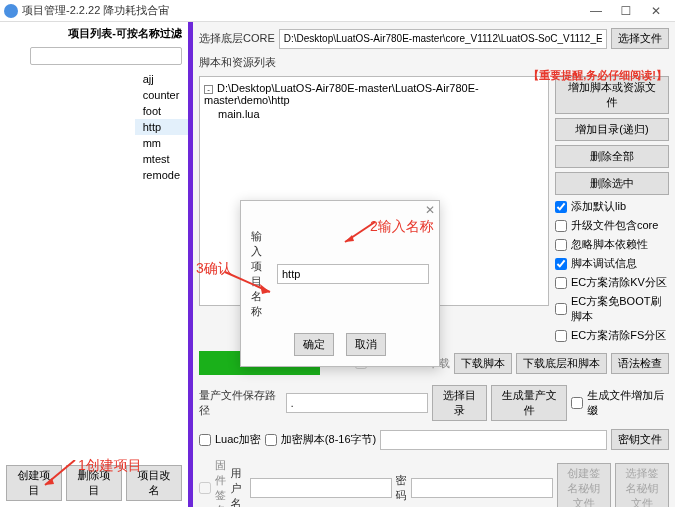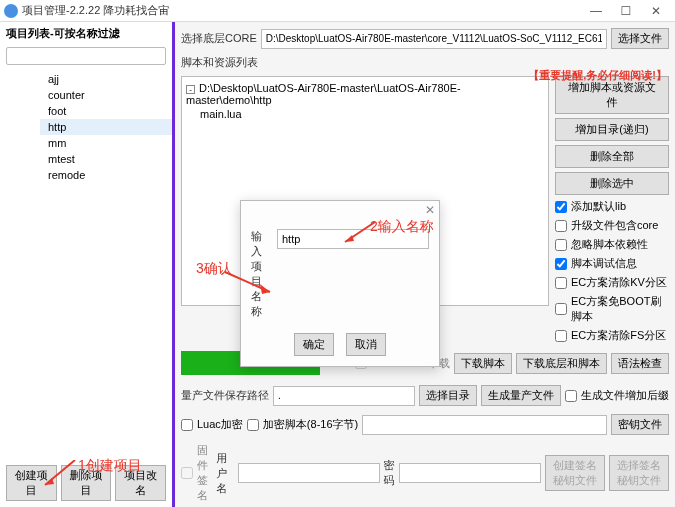--- a/index.html
+++ b/index.html
@@ -2,21 +2,21 @@
 <html><head>
 <meta charset="utf-8">
 <style>
 * { box-sizing: border-box; margin: 0; padding: 0; }
 body { font-family: "Microsoft YaHei", sans-serif; font-size: 11px; background: #f0f0f0; width: 675px; height: 507px; overflow: hidden; }
 .titlebar { height: 22px; background: #fff; display: flex; align-items: center; padding: 0 4px; border-bottom: 1px solid #ddd; }
 .titlebar .icon { width: 14px; height: 14px; border-radius: 50%; background: #4a90e2; margin-right: 4px; }
 .titlebar .title { flex: 1; font-size: 11px; color: #333; }
 .winbtn { width: 30px; height: 18px; display: flex; align-items: center; justify-content: center; color: #555; font-size: 12px; }
 .content { display: flex; height: calc(100% - 22px); }
-.sidebar { width: 175px; background: #fff; border-right: 3px solid #6d28d9; display: flex; flex-direction: column; }
+.sidebar { width: 193px; background: #fff; border-right: 5px solid #6d28d9; display: flex; flex-direction: column; align-items: flex-end; }
 .sidebar-header { font-size: 11px; font-weight: bold; padding: 4px 6px; }
 .filter-input { margin: 2px 6px; height: 18px; border: 1px solid #bbb; border-radius: 2px; padding: 0 4px; font-size: 11px; }
 .project-list { flex: 1; padding: 4px 0; overflow: auto; }
 .project-item { padding: 2px 8px; font-size: 11px; cursor: default; margin-left: 40px; }
 .project-item.selected { background: #e3f0fb; }
 .sidebar-footer { padding: 6px; display: flex; gap: 4px; position: relative; }
 .btn { border: 1px solid #adadad; background: #e1e1e1; padding: 3px 8px; font-size: 11px; cursor: default; }
 .btn.small { padding: 2px 6px; }
 .main { flex: 1; background: #f5f5f5; padding: 6px; position: relative; overflow: hidden; }
 .row { display: flex; align-items: center; gap: 4px; margin-bottom: 6px; }
@@ -33,21 +33,21 @@
 .chkrow input { width: 12px; height: 12px; }
 .warning { color: #e7382c; font-weight: bold; font-size: 11px; position: absolute; right: 8px; top: 46px; }
 .greenbar { height: 24px; background: #1ab01a; flex: 1; }
 .disabled { color: #888; }
 .ann { position: absolute; color: #e7382c; font-size: 14px; font-weight: normal; pointer-events: none; z-index: 100; }
 .arrow { position: absolute; pointer-events: none; z-index: 99; }
 .dialog { position: absolute; left: 240px; top: 200px; width: 200px; background: #fdfdfd; border: 1px solid #bbb; box-shadow: 0 3px 12px rgba(0,0,0,.2); z-index: 50; }
 .dialog-head { height: 18px; display: flex; justify-content: flex-end; align-items: center; padding: 0 4px; }
 .dialog-close { font-size: 12px; color: #888; }
 .dialog-body { padding: 10px; }
-.dialog-row { display: flex; align-items: flex-start; gap: 6px; }
+.dialog-row { display: flex; align-items: center; gap: 6px; }
 .dialog-input { flex: 1; border: 1px solid #bbb; height: 20px; padding: 0 4px; font-size: 11px; background: #fff; }
 .dialog-btns { display: flex; justify-content: center; gap: 12px; margin-top: 14px; align-items: center; }
 </style>
 </head>
 <body>
 
 <div class="titlebar">
   <div class="icon"></div>
   <div class="title">项目管理-2.2.22 降功耗找合宙</div>
   <div class="winbtn">—</div>

